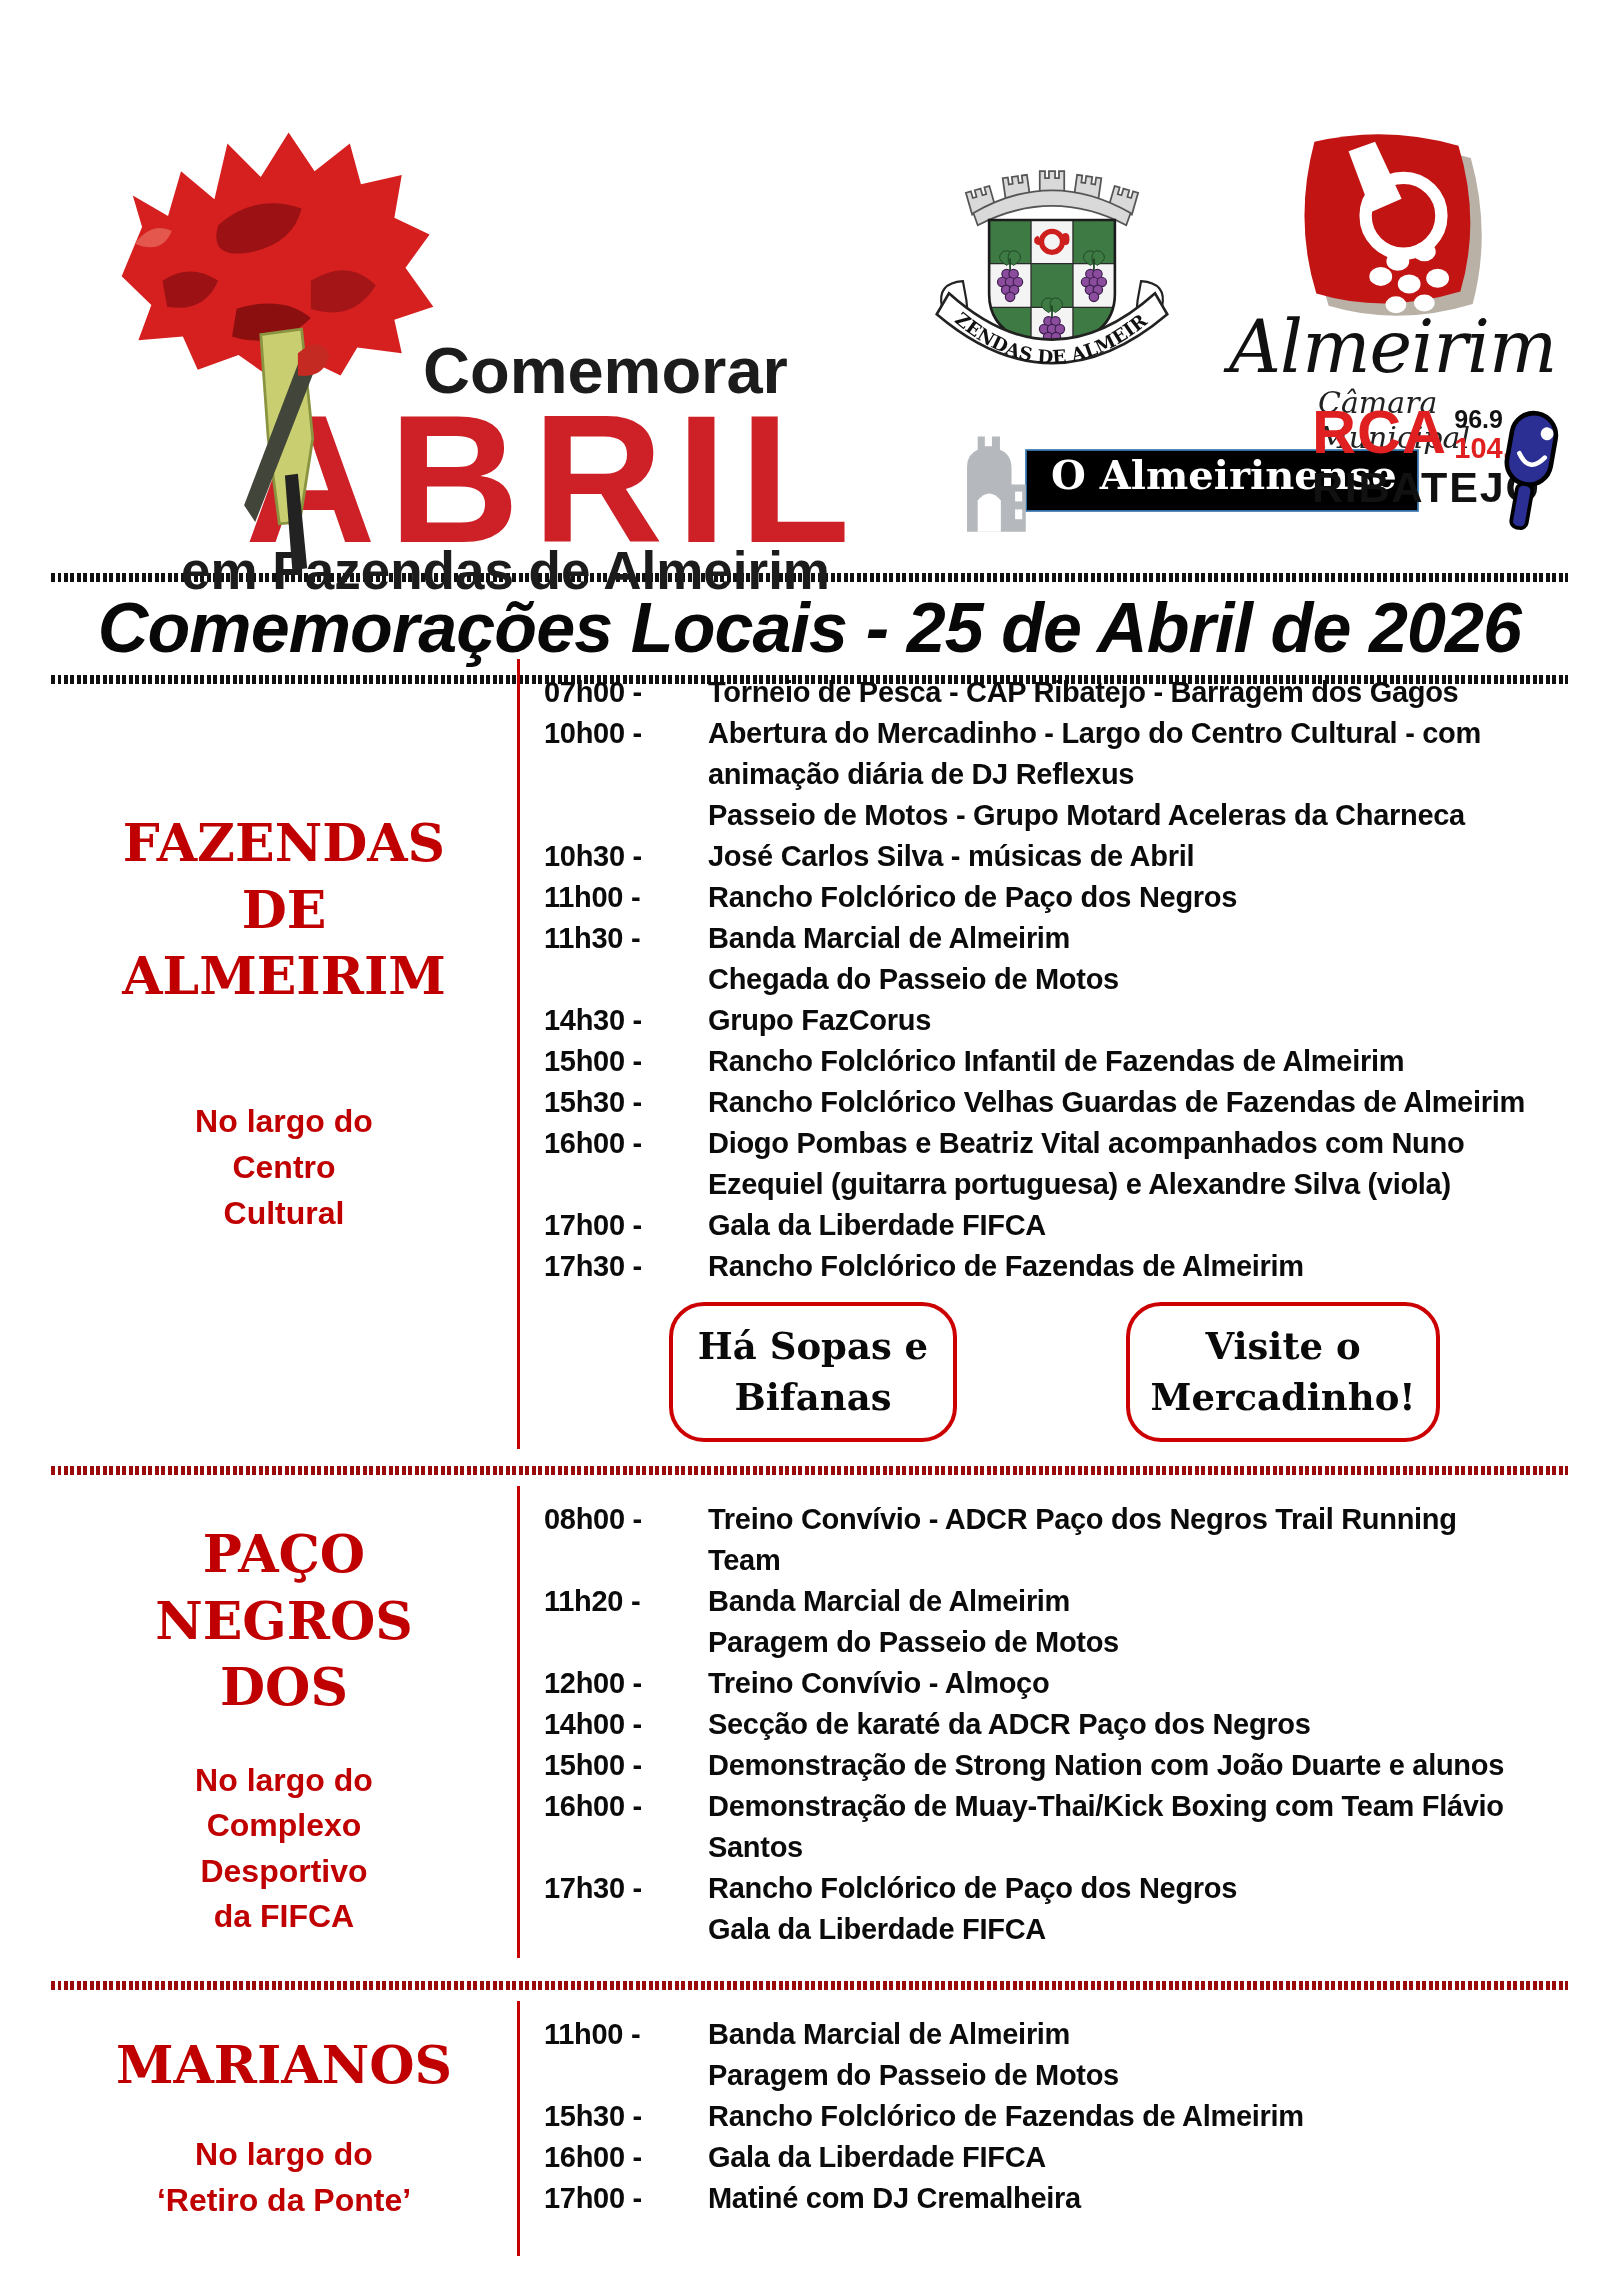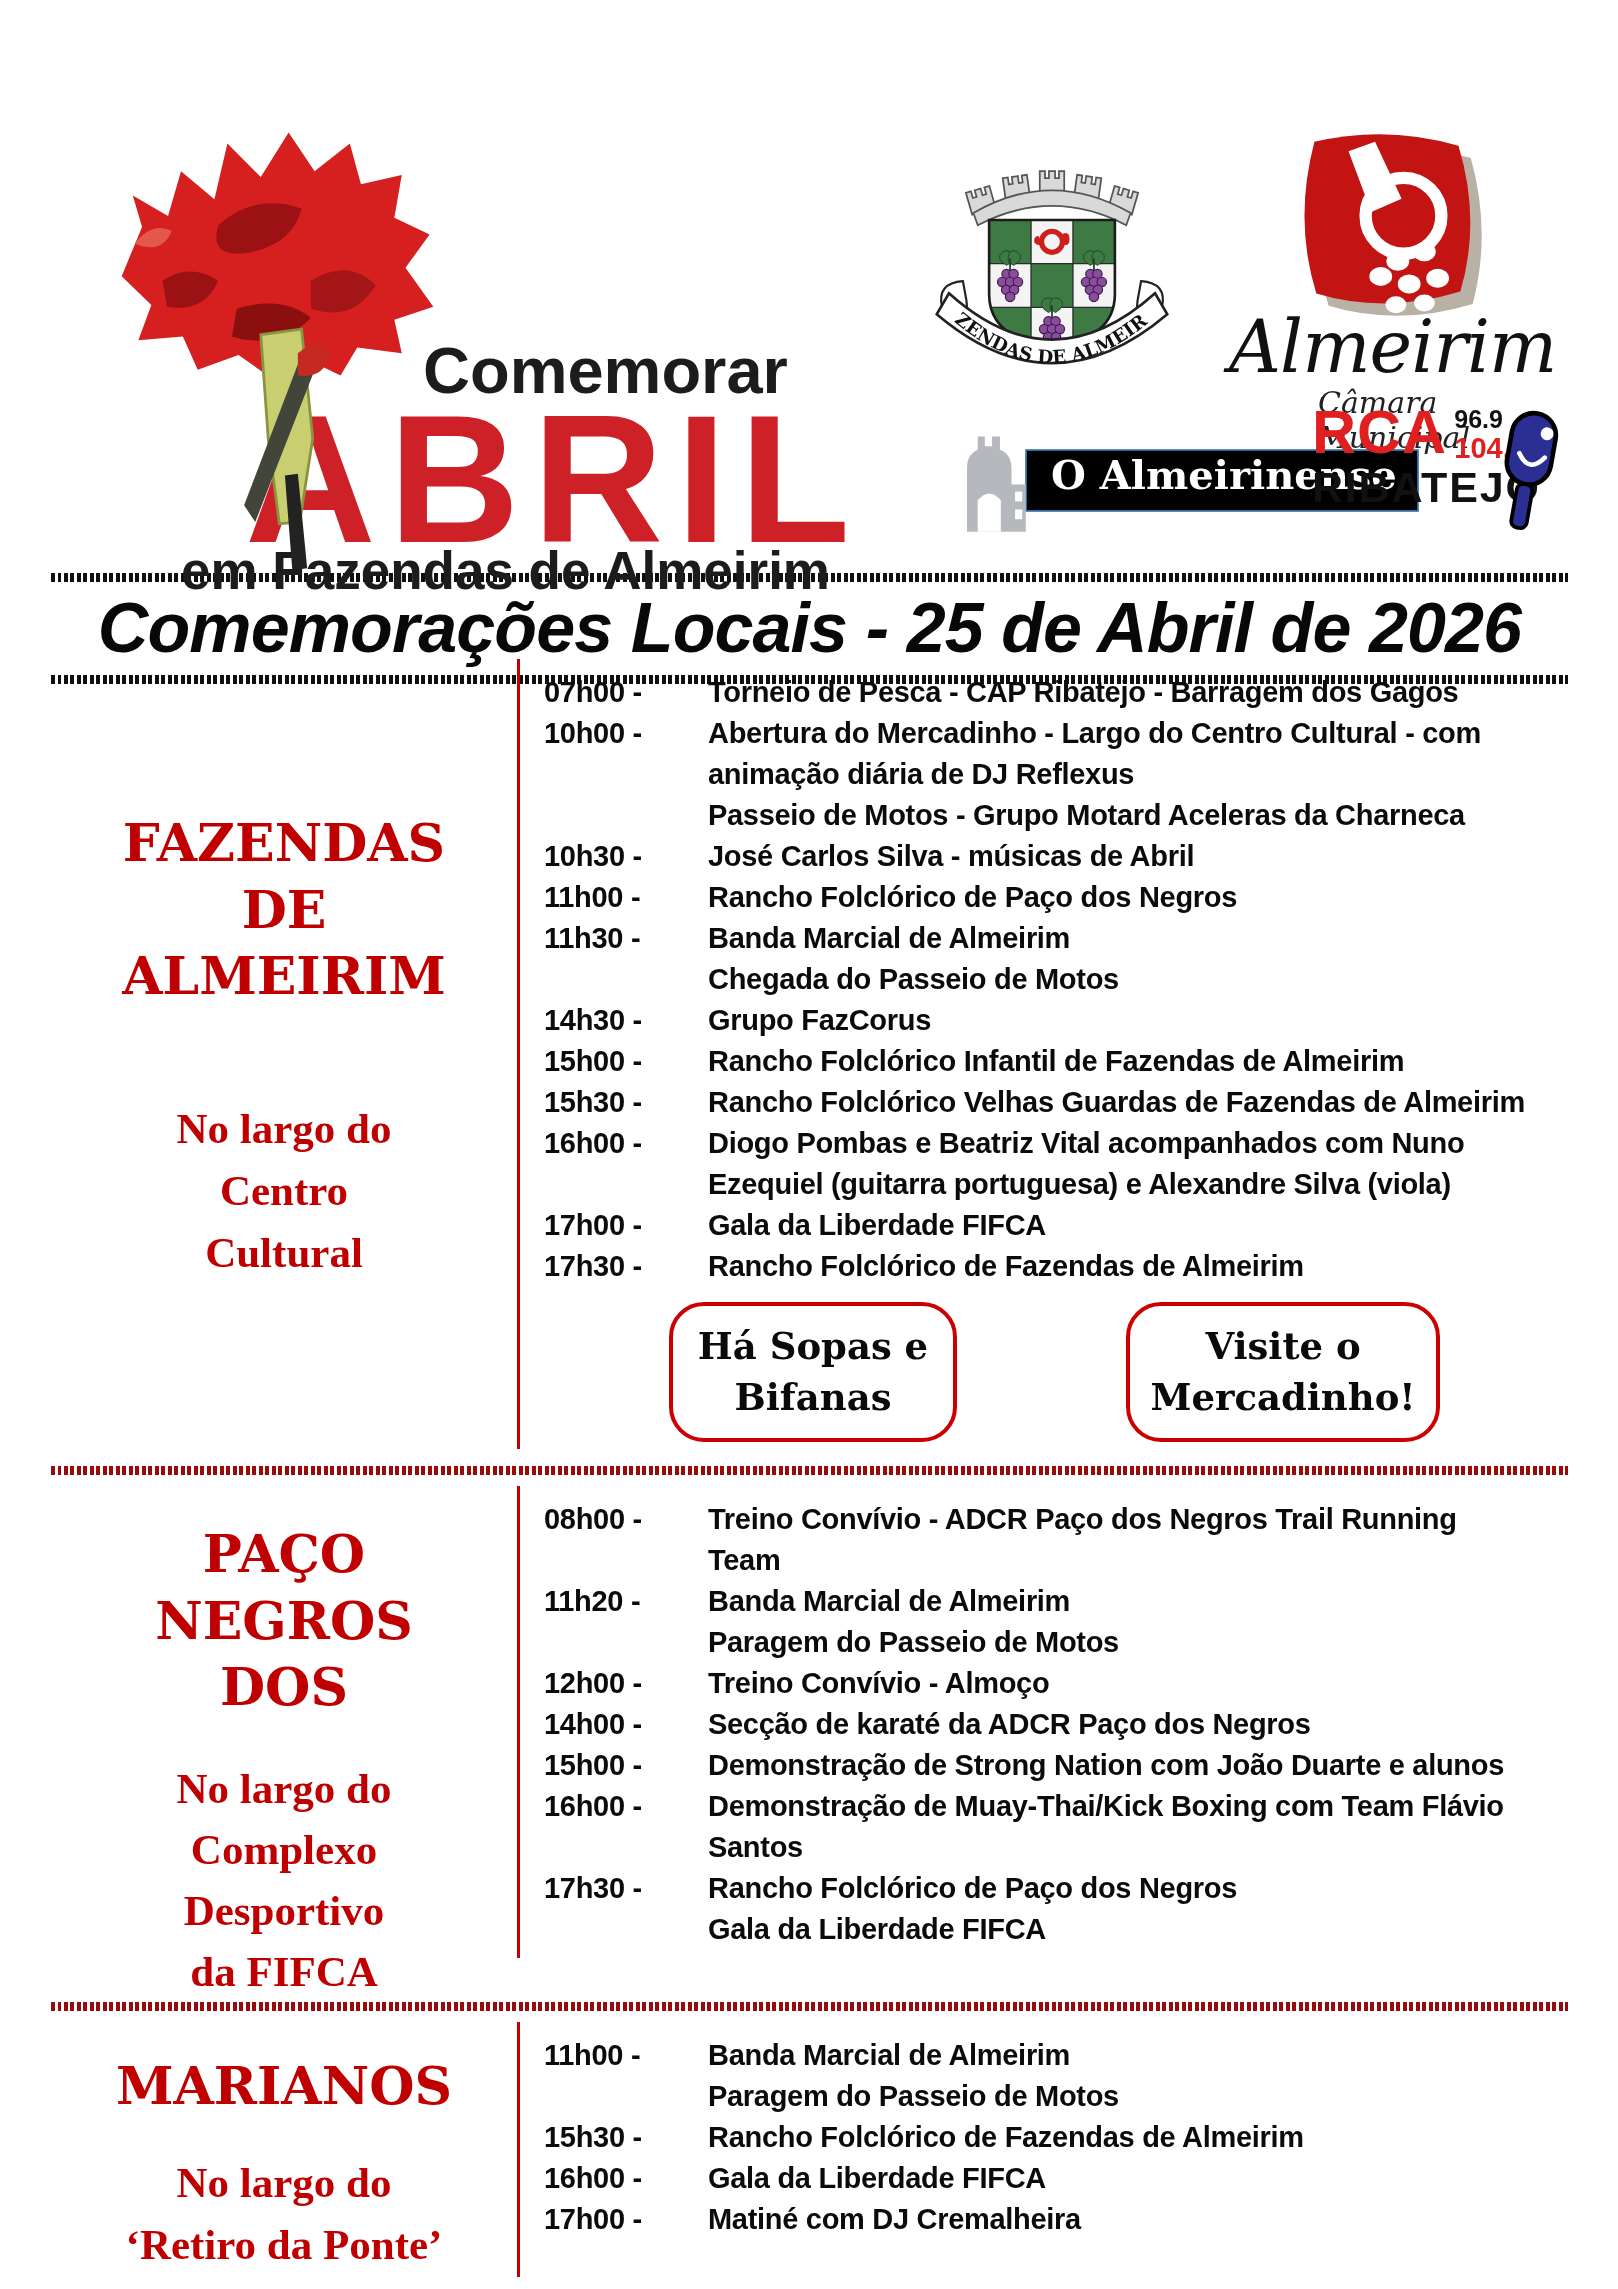--- a/index.html
+++ b/index.html
@@ -46,22 +46,22 @@
 
   
   .content{position:absolute;top:648px;left:51px;right:51px;}
   .sec{display:grid;grid-template-columns:466px 1fr;}
   .sec-1{min-height:818px;}
   .sec-2{min-height:506px;}
   .sec-3{min-height:295px;}
   .sec-side{text-align:center;}
   .sec-title{margin:0;font-family:"DejaVu Serif",serif;font-weight:bold;color:#c00000;
              font-size:52px;line-height:1.28;}
-  .sec-loc{font-family:Liberation Serif, serif;font-weight:bold;color:#c00000;
-           font-size:43px;line-height:1.45;}
+  .sec-loc{font-family:Liberation Sans, sans-serif;font-weight:bold;color:#c00000;
+           font-size:32px;line-height:1.45;}
   .sec-1 .sec-side{padding-top:162px;}
   .sec-1 .sec-loc{margin-top:88px;}
   .sec-2 .sec-side{padding-top:46px;}
   .sec-2 .sec-loc{margin-top:37px;line-height:1.42;}
   .sec-3 .sec-side{padding-top:42px;}
   .sec-3 .sec-loc{margin-top:32px;}
 
   .sec-main{}
   .rcol{border-left:3.7px solid #c40000;margin:11px 0;padding:13px 0 7.4px 24px;}
   .sec-3 .rcol{padding-bottom:37px;}

